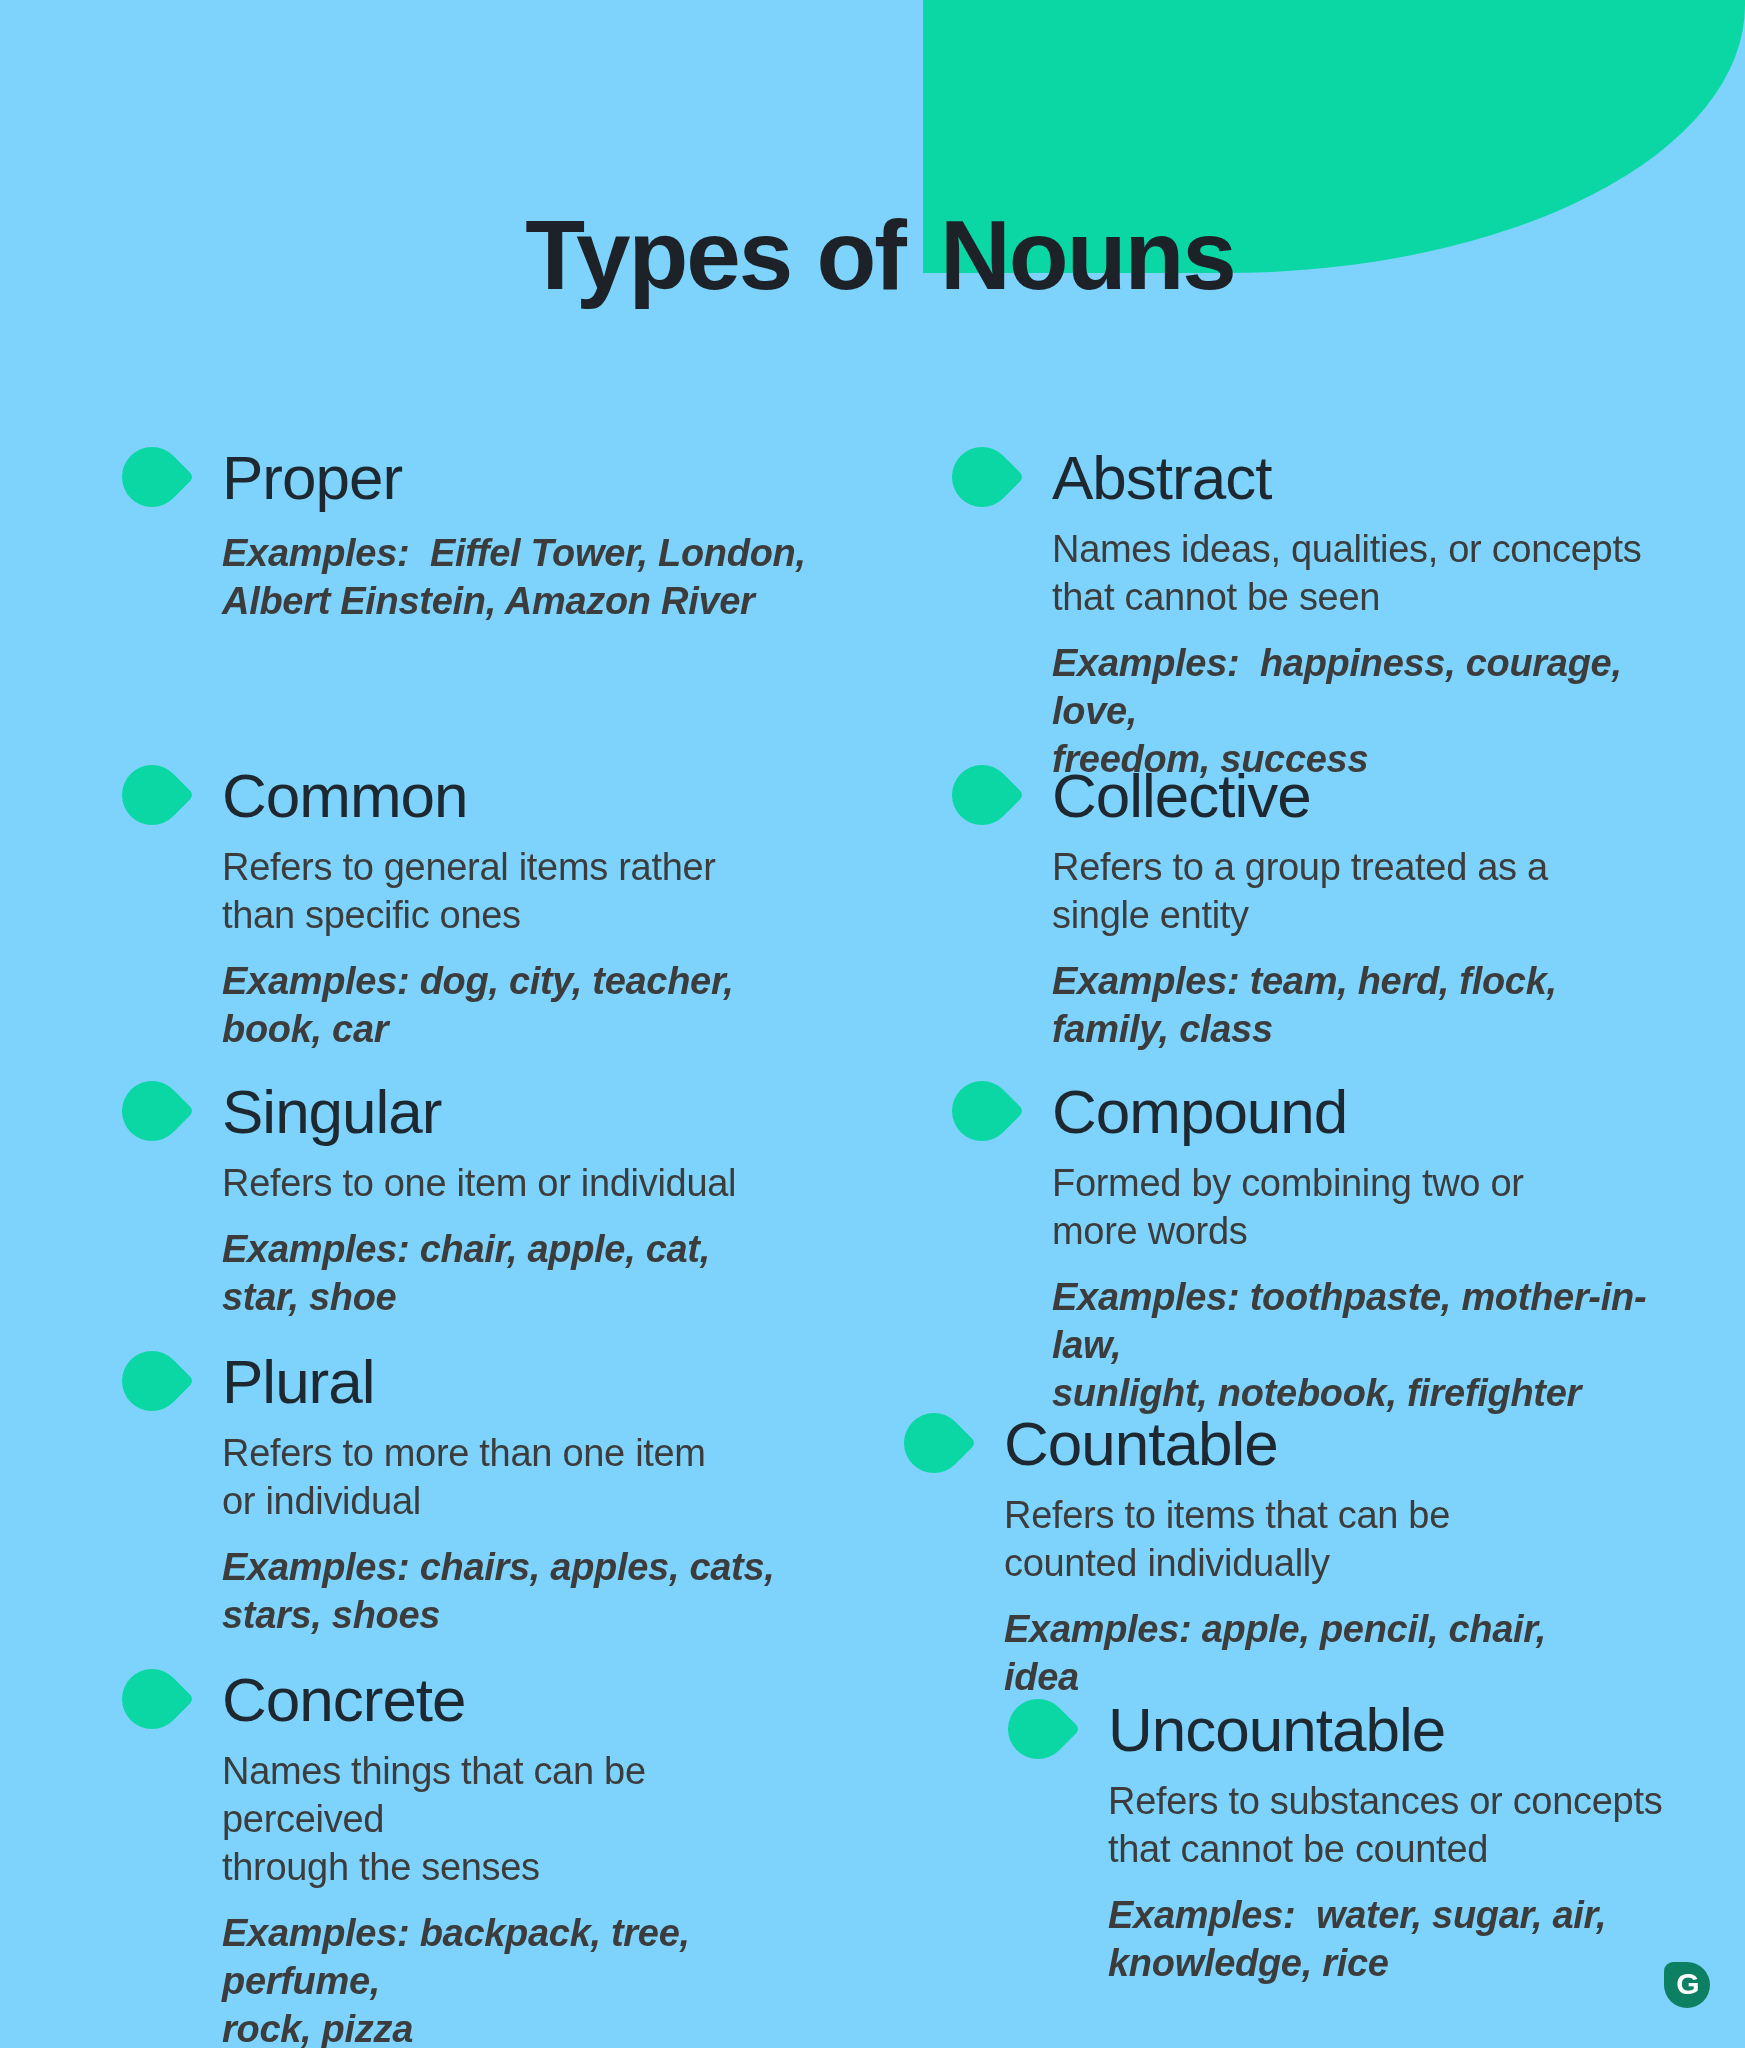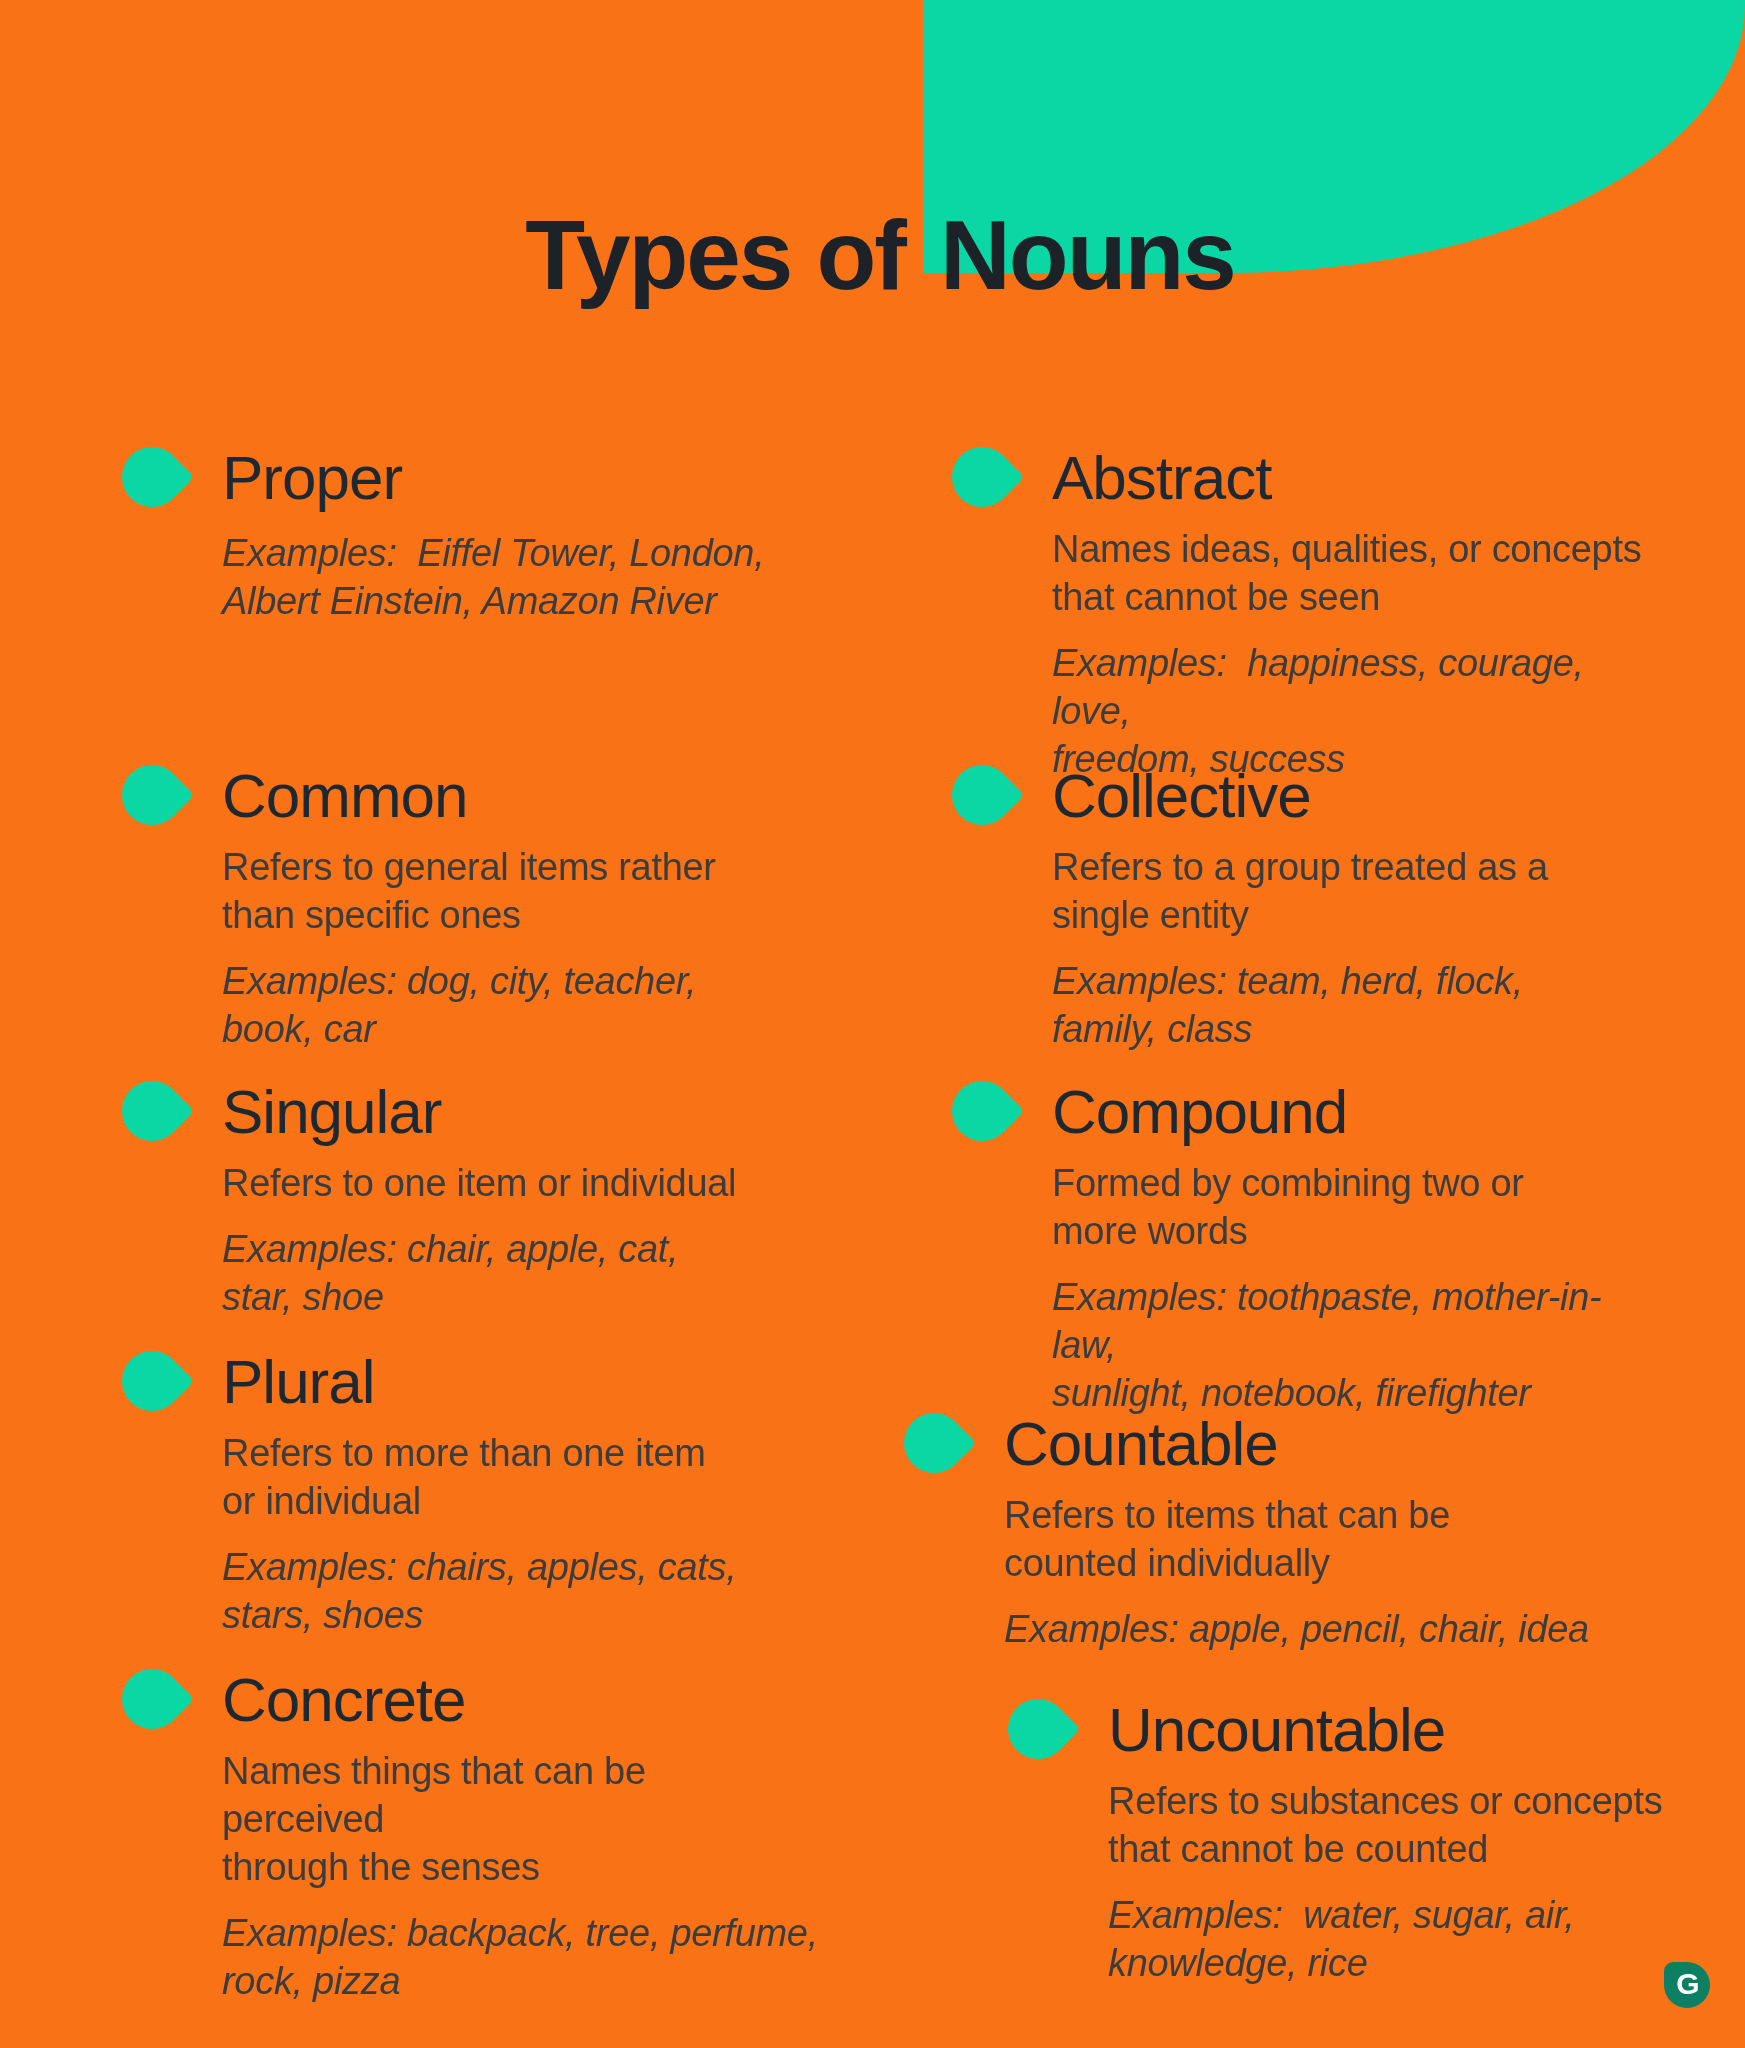--- a/index.html
+++ b/index.html
@@ -1,19 +1,19 @@
 <!DOCTYPE html>
 <html><head>
 <meta charset="utf-8">
 <style>
   html,body{margin:0;padding:0;background:#ffffff;}
   #canvas{
     position:relative;
     width:1745px;height:2048px;
-    background:#f97316;
+    background:#7dd3fc;
     overflow:hidden;
     font-family:"Liberation Sans","DejaVu Sans",sans-serif;
   }
 
   
   .corner-shape{
     position:absolute;
     left:923px;top:0;
     width:822px;height:273px;
     background:#0bd7a4;
@@ -60,20 +60,21 @@
     margin:14px 0 0 104px;
     font-size:38px;
     line-height:48px;
     color:#3c3c3c;
     letter-spacing:-0.3px;
     white-space:pre-wrap;
   }
   .section p.examples{
     margin-top:18px;
     font-style:italic;
+    font-weight:bold;
   }
 
   
   .pos-l1{left:118px;top:445px;}
   .pos-l2{left:118px;top:763px;}
   .pos-l3{left:118px;top:1079px;}
   .pos-l4{left:118px;top:1349px;}
   .pos-l5{left:118px;top:1667px;}
   
   .pos-r1{left:948px;top:445px;}

